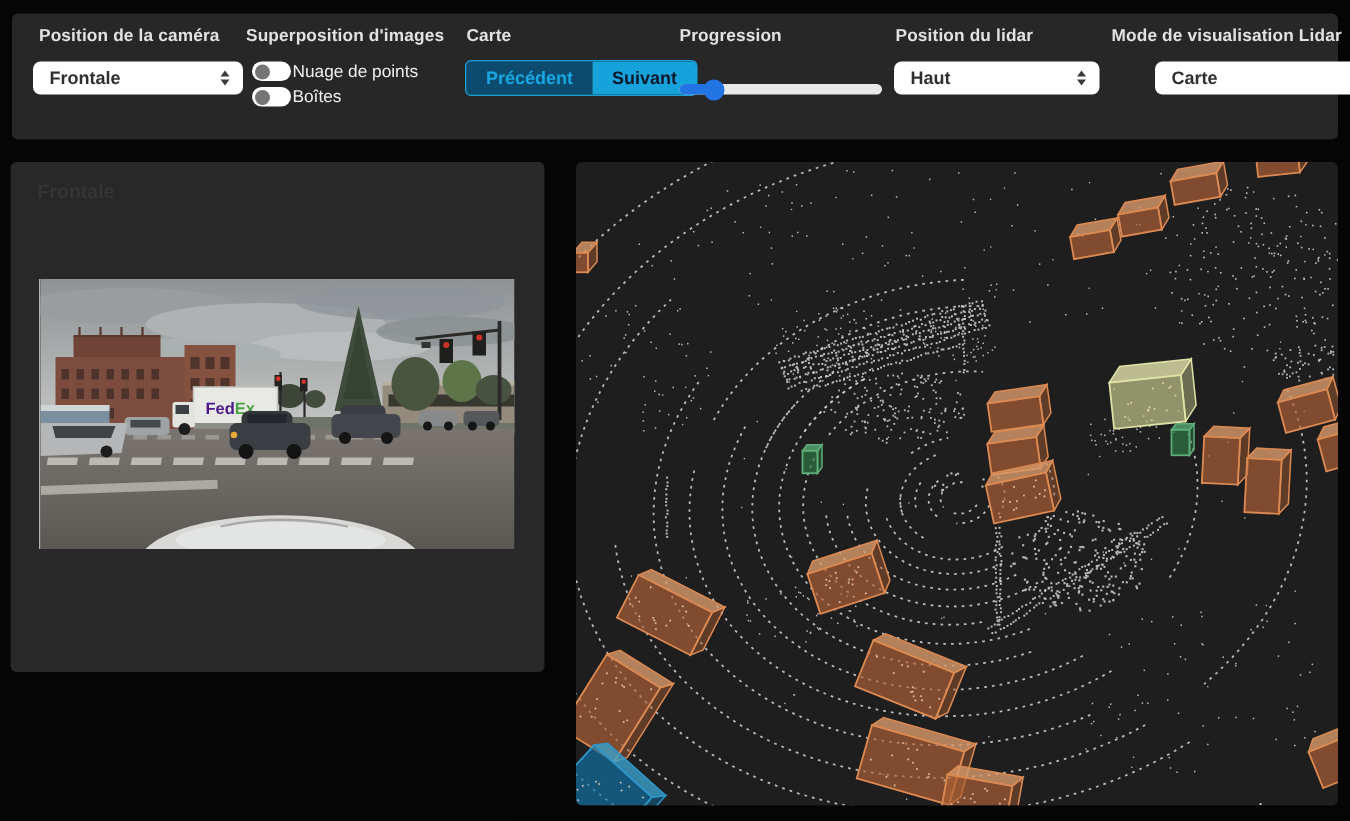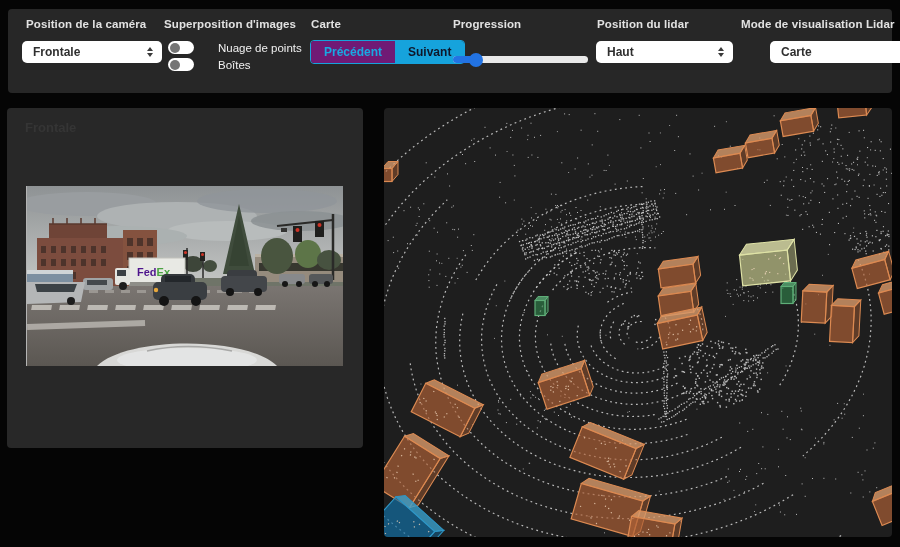--- a/index.html
+++ b/index.html
@@ -6,27 +6,27 @@
     font-family:"Liberation Sans","DejaVu Sans",sans-serif;}
   .abs{position:absolute;}
   
   #toolbar{left:8px;top:9px;width:884px;height:84px;background:#272727;border-radius:4px;text-align:right;}
   .tlabel{position:absolute;top:9px;font-size:11.5px;font-weight:700;color:#e2e2e2;white-space:nowrap;letter-spacing:.1px;}
   .select{position:absolute;top:32px;height:22px;background:#ffffff;border-radius:5px;cursor:pointer;}
   .select .val{position:absolute;left:11px;top:0;line-height:22px;font-size:12px;font-weight:700;color:#2f2f2f;}
   .updown{position:absolute;right:9px;top:50%;transform:translateY(-50%);display:flex;flex-direction:column;gap:2px;}
   .tri-up{width:0;height:0;border-left:3.5px solid transparent;border-right:3.5px solid transparent;border-bottom:4.5px solid #3a3a3a;}
   .tri-dn{width:0;height:0;border-left:3.5px solid transparent;border-right:3.5px solid transparent;border-top:4.5px solid #3a3a3a;}
-  .toggle-row{position:absolute;left:160px;display:flex;align-items:center;gap:24px;height:15px;}
+  .toggle-row{position:absolute;left:160px;display:flex;align-items:center;gap:1px;height:15px;}
   .toggle{width:26px;height:13px;background:#ffffff;border-radius:7px;position:relative;cursor:pointer;flex:none;}
   .knob{position:absolute;left:2px;top:1.5px;width:10px;height:10px;border-radius:50%;background:#757575;}
   .toggle-label{font-size:11.5px;color:#f0f0f0;white-space:nowrap;}
   .btn-group{position:absolute;left:302px;top:31px;display:flex;border:1px solid #16a3dc;border-radius:4px;overflow:hidden;}
   .btn{height:22px;line-height:22px;padding:0 13px;font-size:12px;font-weight:700;cursor:pointer;}
-  .btn-prev{background:#701a75;color:#19a9e2;}
+  .btn-prev{background:#0c4a6e;color:#19a9e2;}
   .btn-next{background:#16a3dc;color:#0f172a;}
   .slider-track{position:absolute;left:445px;top:47px;width:135px;height:7px;background:#e9e9e9;border-radius:4px;cursor:pointer;}
   .slider-fill{position:absolute;left:0;top:0;height:7px;background:#2273e3;border-radius:4px 0 0 4px;}
   .slider-thumb{position:absolute;top:-3.5px;width:14px;height:14px;border-radius:50%;background:#2273e3;}
   
   #camera-panel{left:7px;top:108px;width:356px;height:340px;background:#282828;border-radius:4px;}
   #camera-watermark{position:absolute;left:18px;top:12px;font-size:13px;font-weight:700;color:#353535;}
   #camera-photo{position:absolute;left:19px;top:78px;width:316px;height:180px;border-left:1px solid rgba(255,255,255,.65);}
   #lidar-panel{left:384px;top:108px;width:508px;height:429px;background:#1e1e1e;border-radius:4px;overflow:hidden;}
 </style>

